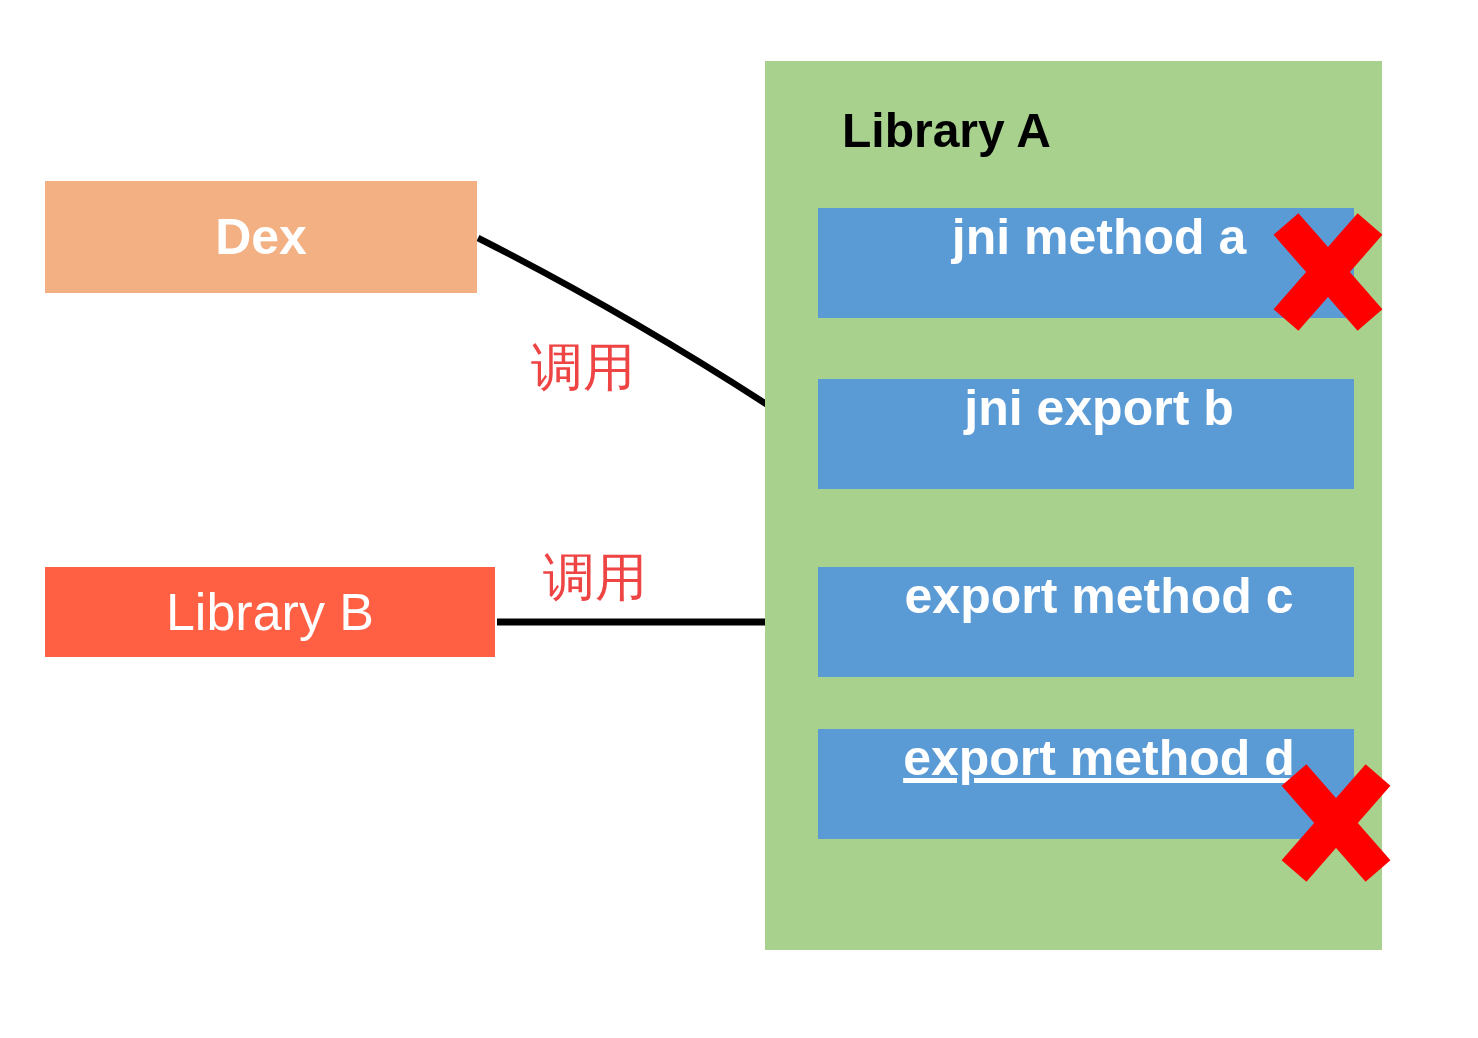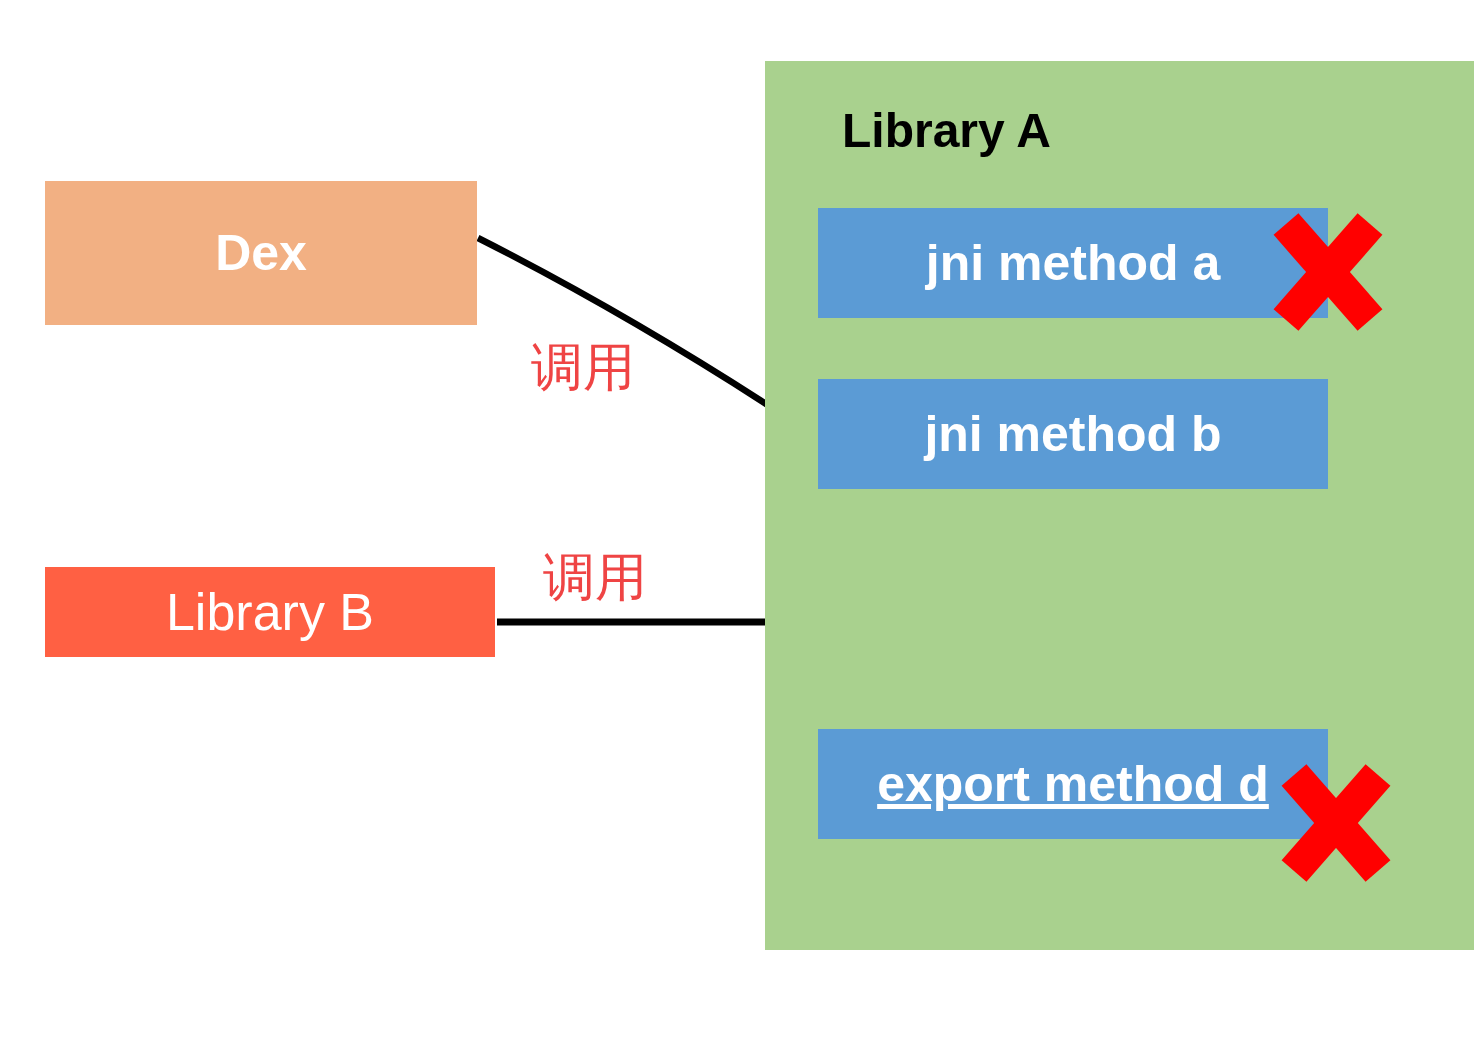--- a/index.html
+++ b/index.html
@@ -6,44 +6,44 @@
   .canvas {
     position:relative; width:1478px; height:1038px;
     background:#ffffff; overflow:hidden;
     font-family:"Liberation Sans", sans-serif;
   }
   .node {
     position:absolute; display:flex; align-items:center; justify-content:center;
     color:#ffffff; text-align:center;
   }
   .dex-box {
-    left:45px; top:181px; width:432px; height:144px;
+    left:45px; top:181px; width:432px; height:112px;
     background:var(--dex_bg, #F2B083);
     font-weight:700; font-size:50px;
   }
   .libb-box {
     left:45px; top:567px; width:450px; height:90px;
     background:var(--library_b_bg, #FF6043);
     font-weight:400; font-size:52px;
   }
   .liba-box {
-    position:absolute; left:765px; top:61px; width:709px; height:889px;
+    position:absolute; left:765px; top:61px; width:617px; height:889px;
     background:var(--library_a_bg, #A9D18E);
   }
   .liba-title {
     position:absolute; left:77px; top:42px;
     font-weight:700; font-size:48px; color:var(--title_text, #000000);
     white-space:nowrap;
   }
   .method {
     position:absolute; left:53px; width:510px; height:110px;
     background:var(--method_bg, #5B9BD5);
     color:var(--method_text, #ffffff);
-    display:flex; align-items:center; justify-content:center;
-    font-weight:700; font-size:50px; white-space:nowrap;
+    display:flex; justify-content:center;
+    font-weight:700; font-size:50px; white-space:nowrap;padding-left:26px;
   }
   .method-a { top:147px; }
   .method-b { top:318px; }
   .method-c { top:506px; }
   .method-d { top:668px;text-decoration:underline; }
   .call-label {
     position:absolute; color:#ef4444; font-size:52px; line-height:1.05;
     font-family:"DejaVu Serif","Liberation Serif",serif;
     white-space:nowrap;
   }
@@ -82,21 +82,24 @@
     <span>Library B</span>
   </div>
 
   <div class="liba-box">
     <div class="liba-title">Library A</div>
 
     <div class="method method-a">
       <span>jni method a</span>
     </div>
     <div class="method method-b">
-      <span>jni method b</span>
+      <span>jni export b</span>
+    </div>
+    <div class="method method-c">
+      <span>export method c</span>
     </div>
     <div class="method method-d">
       <span>export method d</span>
     </div>
   </div>
 
   <div class="call-label call-1">调用</div>
   <div class="call-label call-2">调用</div>
 
   <svg class="cross cross-1" viewBox="0 0 118 126" xmlns="http://www.w3.org/2000/svg">

